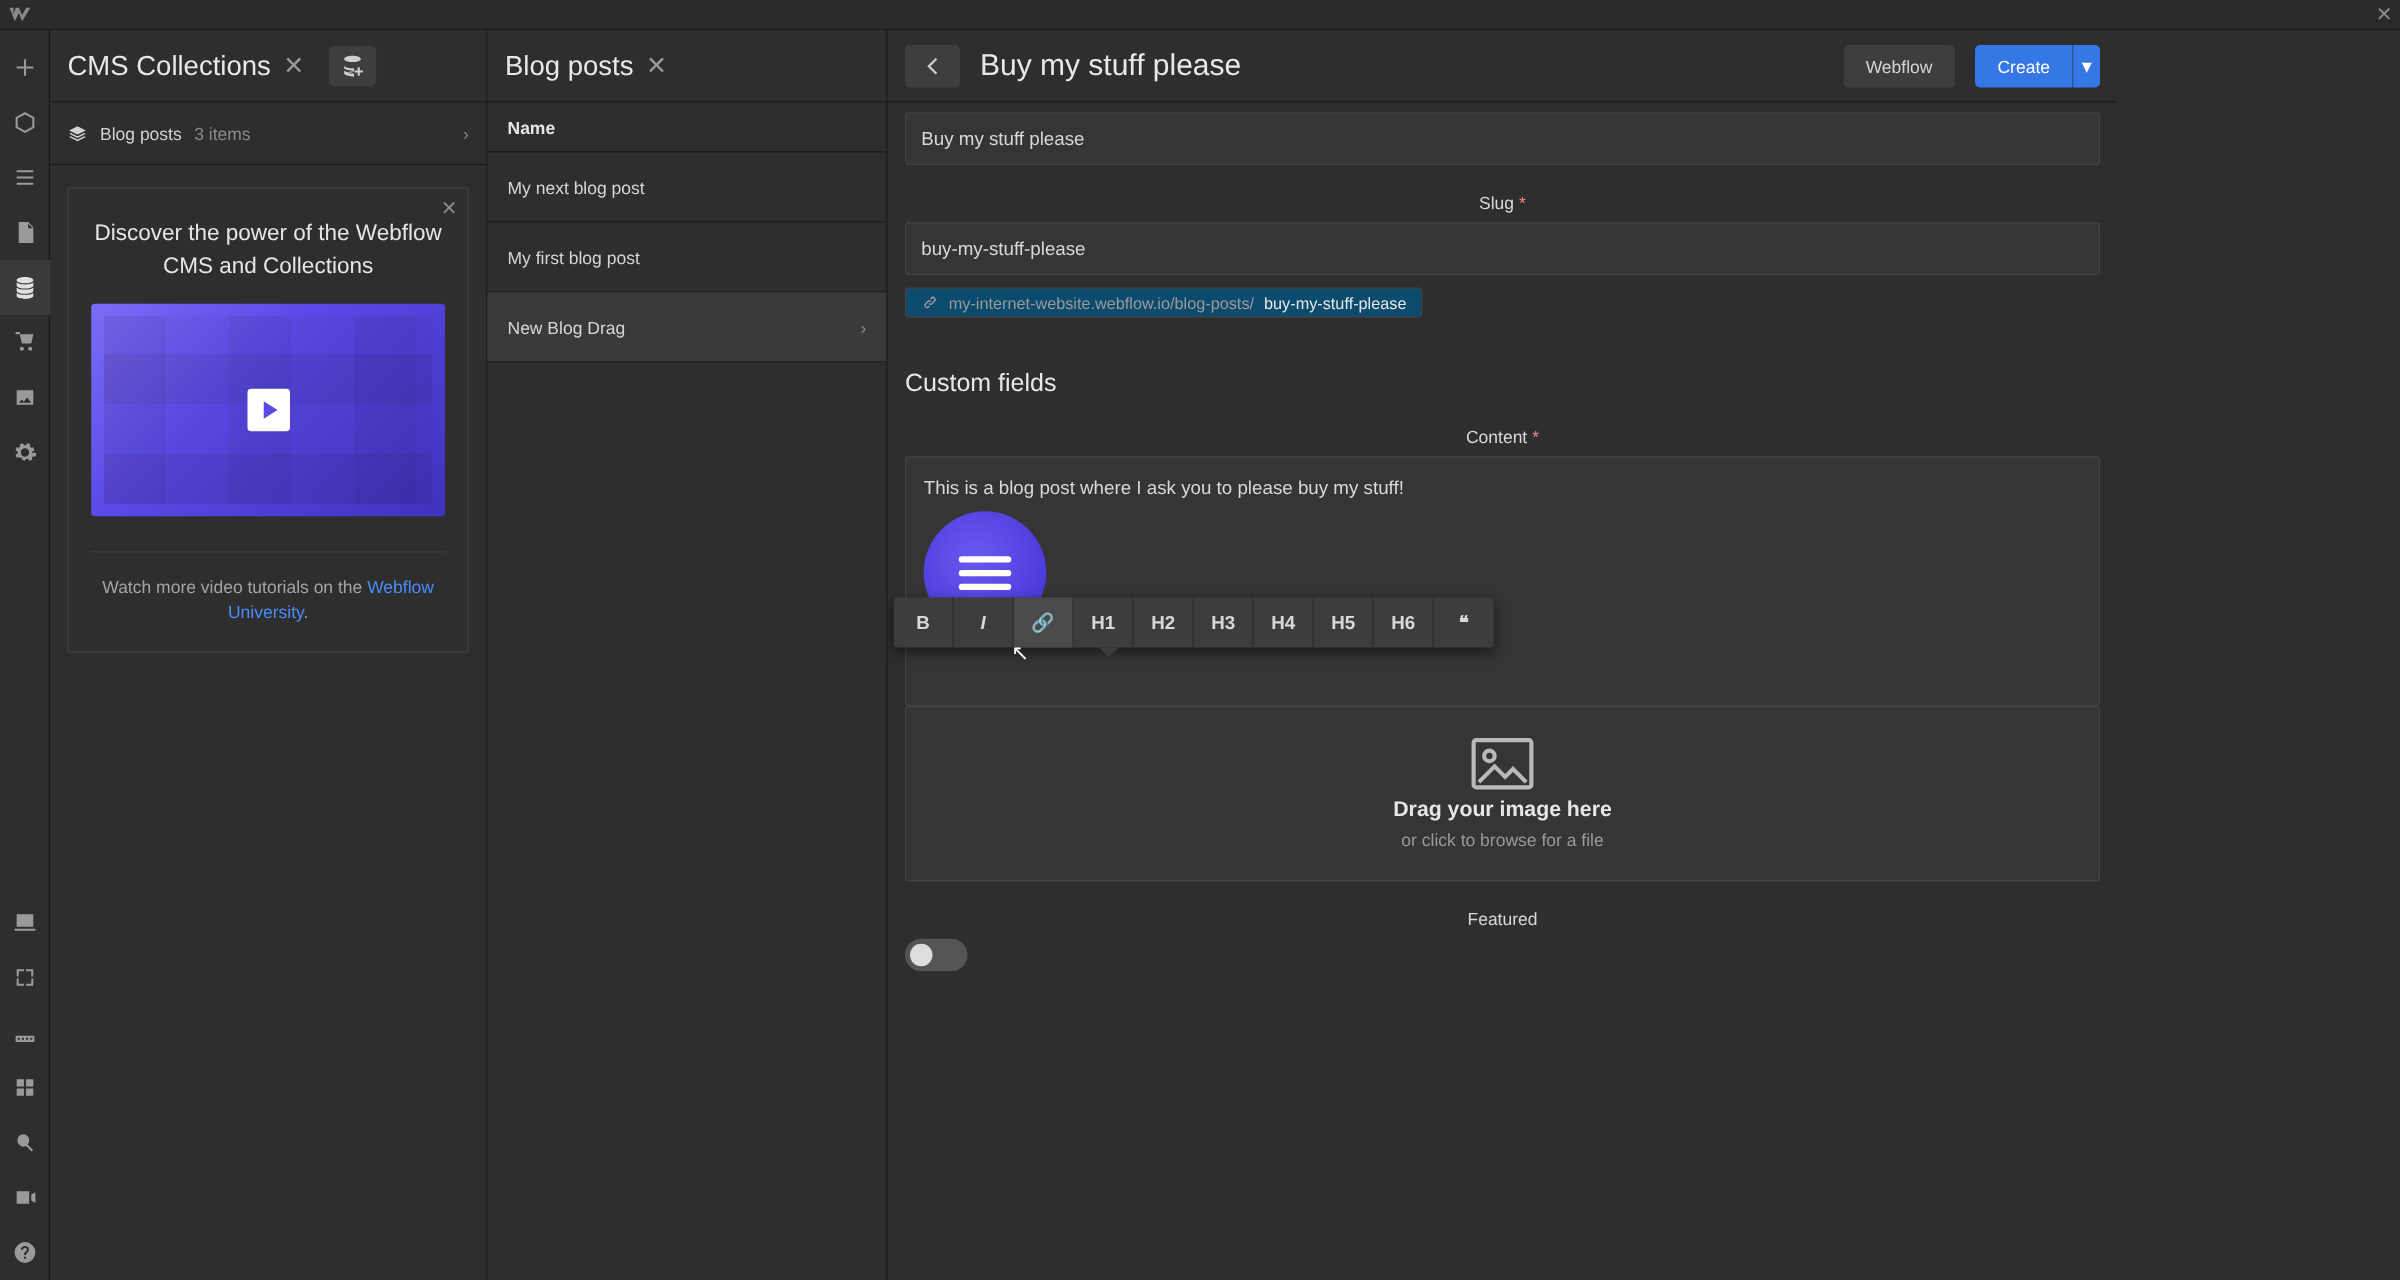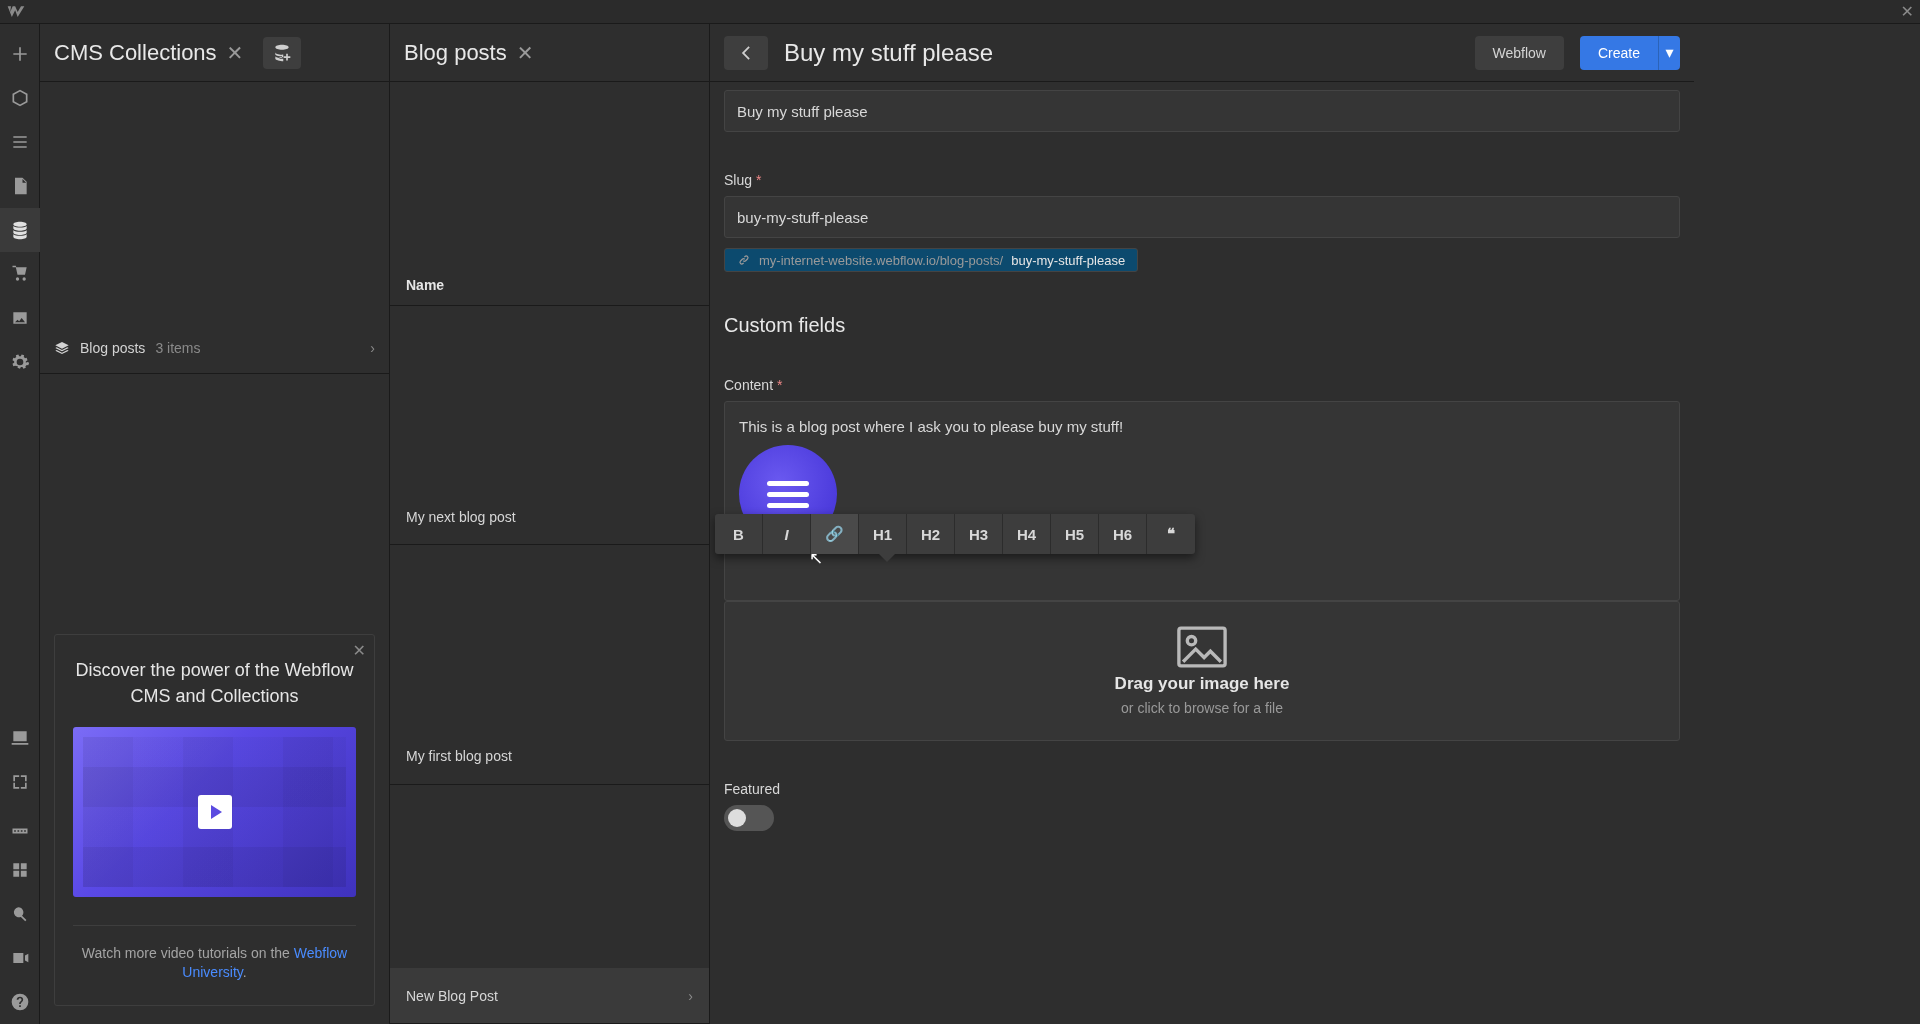--- a/index.html
+++ b/index.html
@@ -73,21 +73,20 @@
     .rail-spacer { flex: 1; }
 
     .icon-svg { width: 20px; height: 20px; fill: currentColor; }
 
     
     .panel {
       background: #2e2e2e;
       border-right: 1px solid #1a1a1a;
       display: flex;
       flex-direction: column;
-      justify-content: space-between;
     }
 
     
     .panel-cms {
       width: 350px;
     }
     .panel-header {
       height: 58px;
       display: flex;
       align-items: center;
@@ -307,24 +306,25 @@
       background: #353535;
       border: 1px solid #444;
       border-radius: 3px;
       color: #d8d8d8;
       font-size: 15px;
       padding: 0 12px;
     }
     .field-first { margin-top: 8px; }
 
     .field-label {
-      margin-top: 40px;
+      margin-top: 22px;
       margin-bottom: 8px;
       font-size: 14px;
       color: #d8d8d8;
+      text-align: center;
     }
     .req-star { color: #e88; margin-left: 4px; }
 
     .url-preview {
       margin-top: 10px;
       display: inline-flex;
       align-items: center;
       gap: 8px;
       height: 24px;
       padding: 0 12px;
@@ -617,21 +617,21 @@
     </div>
     <div class="list-subheader">Name</div>
 
     <div class="list-row">
       <span>My next blog post</span>
     </div>
     <div class="list-row">
       <span>My first blog post</span>
     </div>
     <div class="list-row active">
-      <span>New Blog Post</span>
+      <span>New Blog Drag</span>
       <span class="chev">›</span>
     </div>
   </div>
 
   <div class="editor">
     <div class="editor-header">
       <span class="back-btn">
         <svg class="icon-svg" viewBox="0 0 24 24">
             <path d="M15 4l-8 8 8 8 1.5-1.5L10 12l6.5-6.5z"></path>
           </svg>

